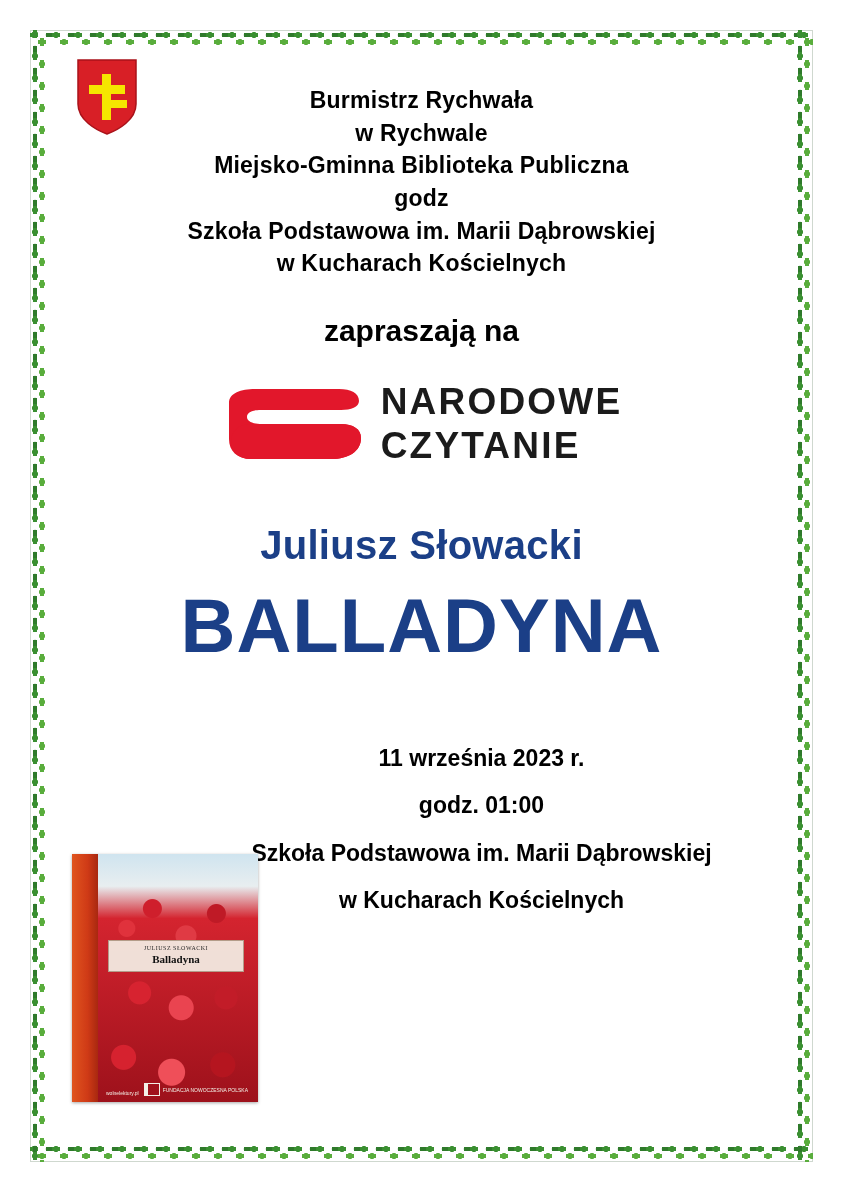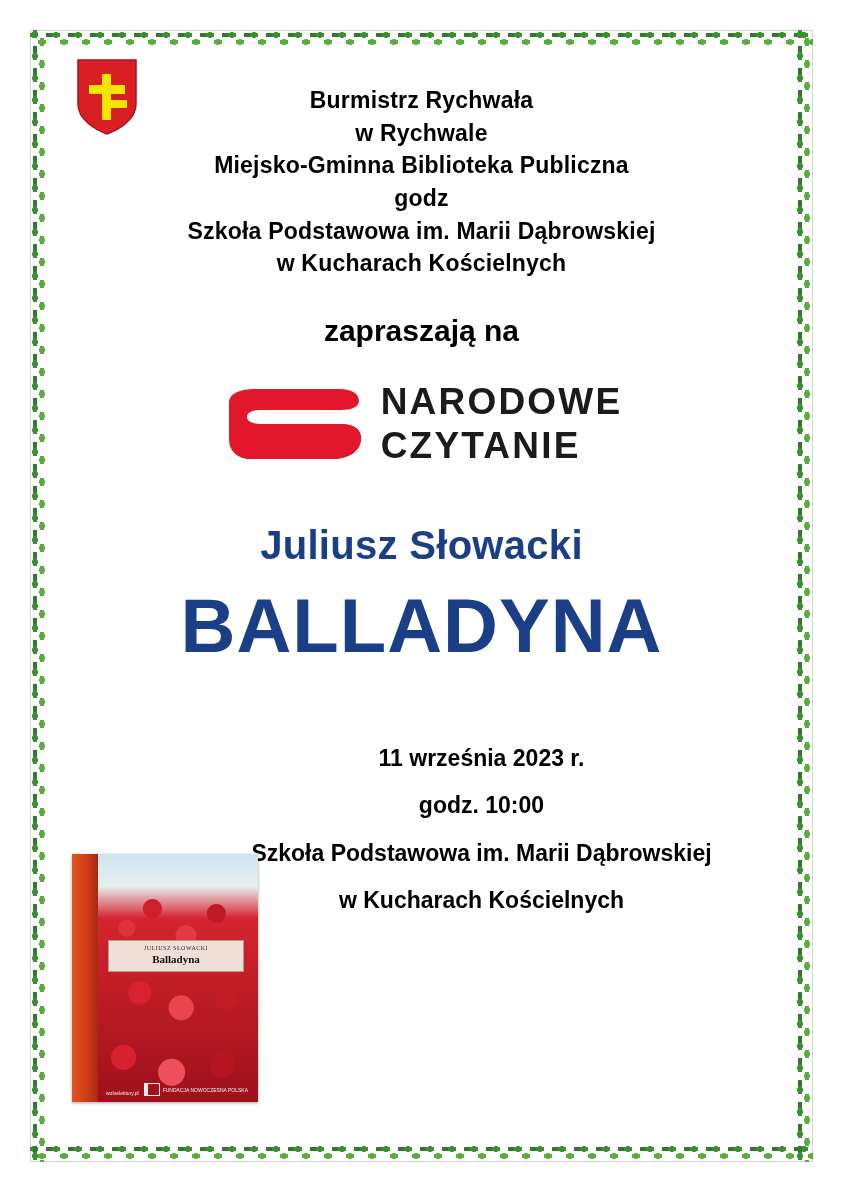--- a/index.html
+++ b/index.html
@@ -270,21 +270,21 @@
         <div>NARODOWE</div>
         <div>CZYTANIE</div>
       </div>
     </div>
 
     <div class="author">Juliusz Słowacki</div>
     <div class="book-title">BALLADYNA</div>
 
     <div class="details">
       <span class="line">11 września 2023 r.</span>
-      <span class="line">godz. 10:00</span>
+      <span class="line">godz. 01:00</span>
       <span class="line">Szkoła Podstawowa im. Marii Dąbrowskiej</span>
       <span class="line">w Kucharach Kościelnych</span>
     </div>
 
     <div class="cover">
       <div class="cover-art"></div>
       <div class="cover-spine"></div>
       <div class="cover-label">
         <div class="cover-author">JULIUSZ SŁOWACKI</div>
         <div class="cover-title">Balladyna</div>

